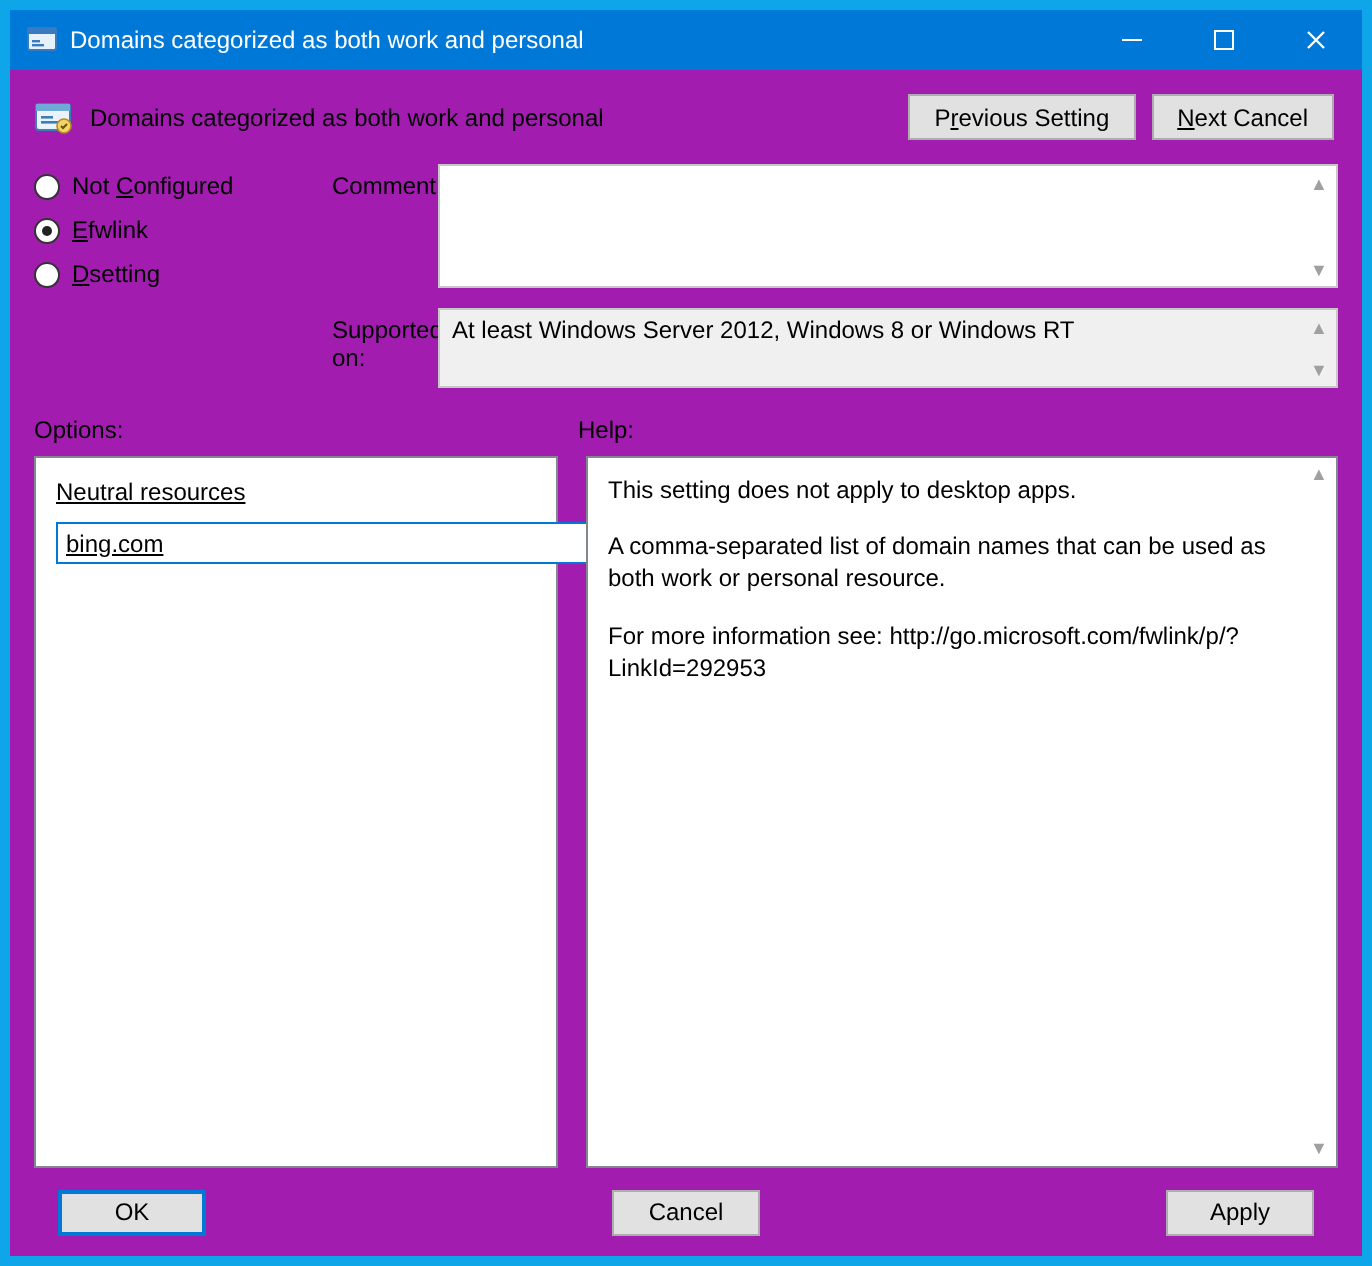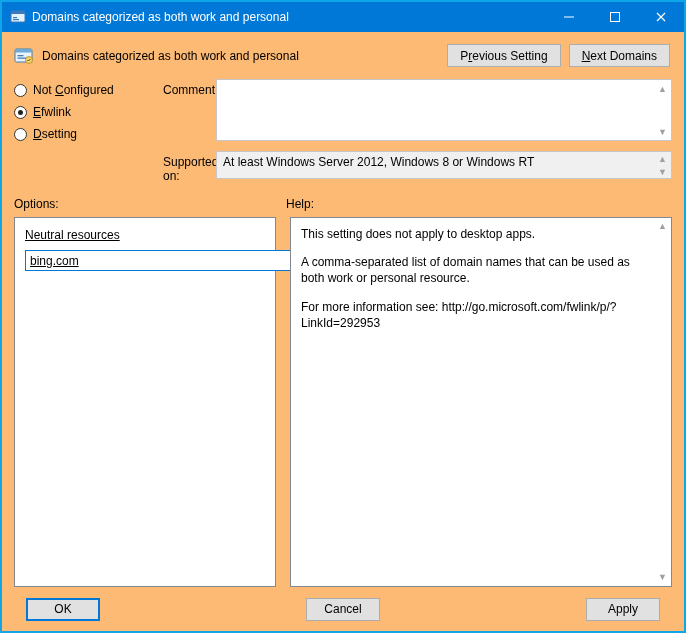--- a/index.html
+++ b/index.html
@@ -1,17 +1,17 @@
 <!DOCTYPE html>
 <html><head>
 <meta charset="utf-8">
 <style>
   * { box-sizing: border-box; font-family: "Segoe UI", Tahoma, sans-serif; font-size: 12px; }
   html, body { margin: 0; padding: 0; background: #fff; }
-  .window { width: 686px; height: 633px; border: 2px solid #0ea5e9; display: flex; flex-direction: column; background: #fdba74; }
+  .window { width: 686px; height: 633px; border: 5px solid #0ea5e9; display: flex; flex-direction: column; background: #a21caf; }
   .titlebar { height: 30px; background: #0078d7; color: #fff; display: flex; align-items: center; }
   .titlebar .icon { width: 16px; height: 16px; margin: 0 6px 0 8px; display: flex; align-items: center; justify-content: center; }
   .titlebar .title { flex: 1; font-size: 12px; white-space: nowrap; overflow: hidden; }
   .titlebar .controls { display: flex; }
   .titlebar .ctrl { width: 46px; height: 30px; display: flex; align-items: center; justify-content: center; color: #fff; }
 
   .body { flex: 1; padding: 10px 12px 0 12px; display: flex; flex-direction: column; }
 
   .header-row { display: flex; align-items: flex-start; }
   .header-left { display: flex; align-items: center; gap: 8px; flex: 1; padding-top: 4px; }
@@ -26,21 +26,21 @@
   .state-col { display: flex; flex-direction: column; gap: 8px; padding-top: 4px; }
   .radio-row { display: flex; align-items: center; gap: 6px; font-size: 12px; color: #000; }
   .radio { width: 13px; height: 13px; border: 1px solid #333; border-radius: 50%; display: inline-flex; align-items: center; justify-content: center; background: #fff; }
   .radio .dot { width: 5px; height: 5px; border-radius: 50%; background: #222; display: none; }
   .radio.checked .dot { display: block; }
 
   .label-col { padding-top: 4px; margin-left: 28px; } 
 
   .textbox { border: 1px solid #c7c7c7; background: #fff; width: 100%; position: relative; }
   .textbox.comment { height: 62px; }
-  .textbox.supported { background: #f0f0f0; height: 28px; }
+  .textbox.supported { background: #f0f0f0; height: 40px; }
   .textbox .tx-content { padding: 3px 18px 3px 6px; font-size: 12px; color: #000; }
   .sb { position: absolute; right: 0; top: 0; bottom: 0; width: 17px; display: flex; flex-direction: column; justify-content: space-between; }
   .sb .arr { width: 17px; height: 17px; display: flex; align-items: center; justify-content: center; color: #a0a0a0; font-size: 9px; }
 
   .split-labels { display: flex; margin-top: 14px; }
   .split-labels .l { width: 268px; }
   .split-labels .r { flex: 1; padding-left: 4px; }
 
   .split { display: flex; margin-top: 6px; flex: 1; min-height: 0; }
   .pane { border: 1px solid #828790; background: #fff; }
@@ -106,21 +106,21 @@
         <span class="header-title">Domains categorized as both work and personal</span>
       </div>
       <div class="nav-buttons">
         <div class="btn">
           <span>P</span>
             <span class="mn">r</span>
             <span>evious Setting</span>
         </div>
         <div class="btn">
           <span class="mn">N</span>
-            <span>ext Domains</span>
+            <span>ext Cancel</span>
         </div>
       </div>
     </div>
 
     <div class="mid-grid">
       <div class="state-col">
         <div class="radio-row">
           <span class="radio"></span>
           <span><span>Not </span><span class="mn" style="text-decoration:underline">C</span><span>onfigured</span></span>
         </div>

